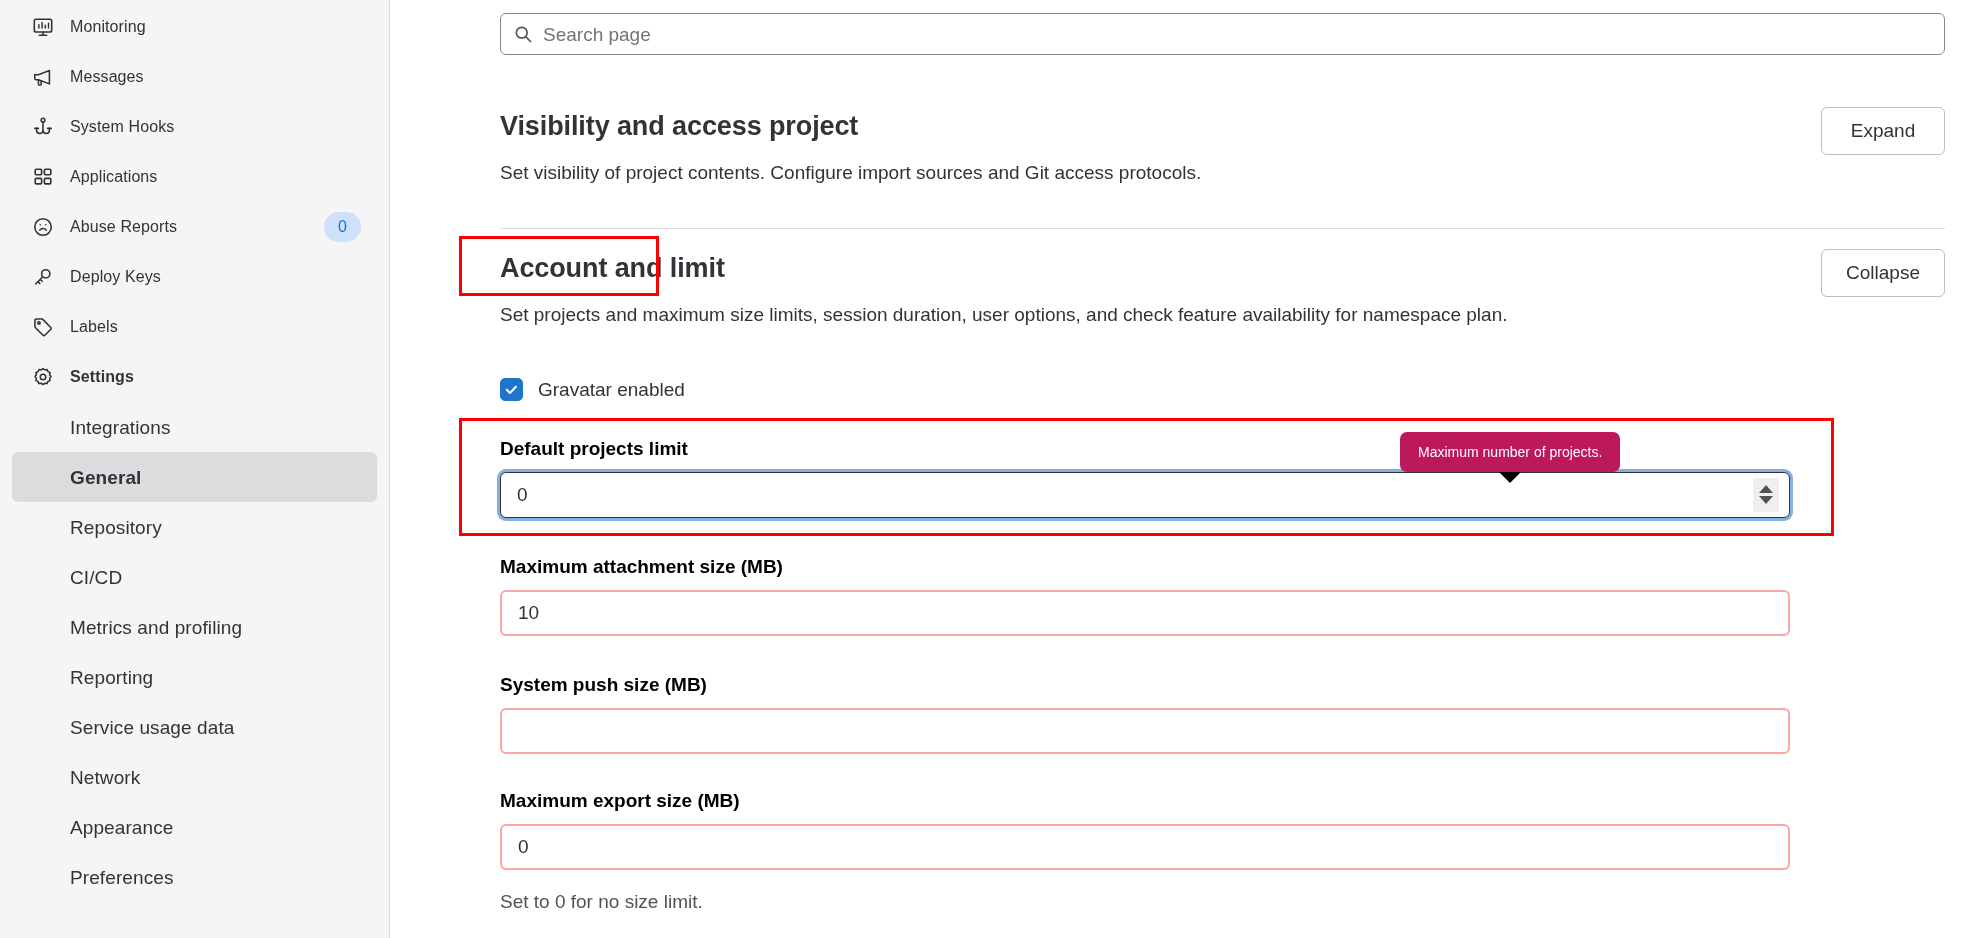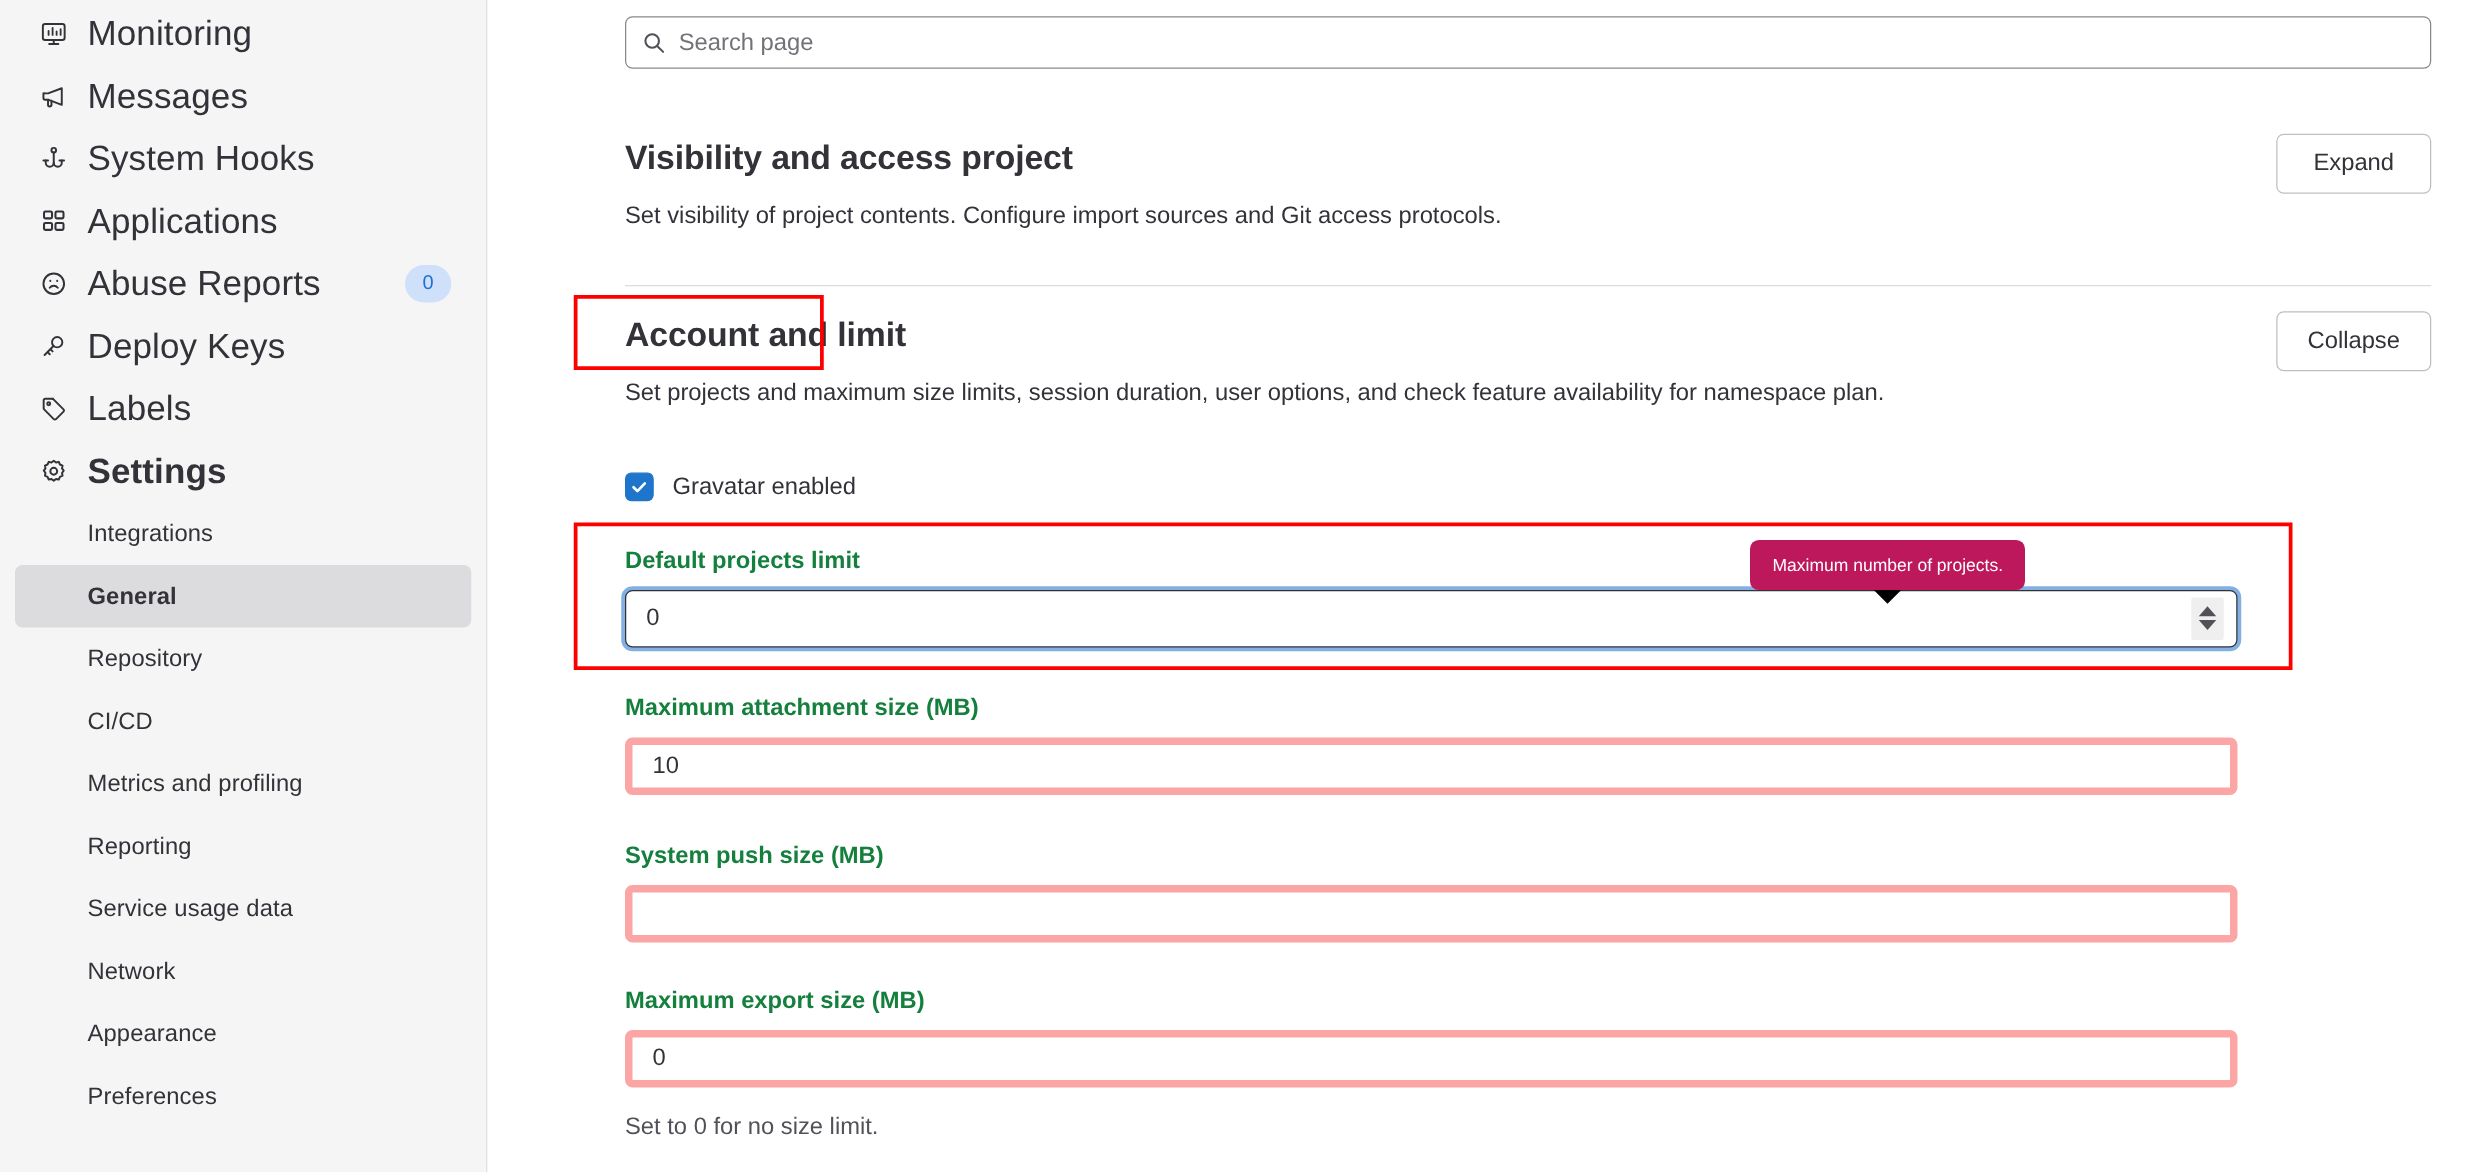--- a/index.html
+++ b/index.html
@@ -36,21 +36,21 @@
   }
   .nav-item .ico {
     width: 22px; height: 22px;
     flex: 0 0 22px;
     margin-right: 16px;
     display: flex; align-items: center; justify-content: center;
     color: #333238;
   }
   .nav-item .ico svg { display: block; }
   .nav-label {
-    font-size: 28px;
+    font-size: 16px;
     line-height: 1;
     letter-spacing: .1px;
     white-space: nowrap;
   }
   .nav-item.bold .nav-label { font-weight: 700; }
   .nav-badge {
     margin-left: auto;
     background: #cfe0fb;
     color: #1f6fd6;
     border-radius: 20px;
@@ -161,28 +161,28 @@
     cursor: pointer;
   }
   .cb svg { display:block; }
   .cb-label { font-size: 19px; color: #333238; margin-left: 15px; line-height:1; }
 
   
   .field { position: absolute; left: 500px; width: 1290px; }
   .field-label {
     font-size: 19px;
     font-weight: 700;
-    color: #15803d;
+    color: #000000;
     display: block;
     margin-bottom: 11px;
     line-height: 1.2;
   }
   .field-input {
     width: 1290px; height: 46px;
-    border: 6px solid #fca5a5;
+    border: 2px solid #fca5a5;
     border-radius: 6px;
     background: #fff;
     font-size: 19px;
     color: #333238;
     font-family: inherit;
     padding: 0 16px;
     display: flex; align-items: center;
     line-height: 1;
   }
   .field-help {

